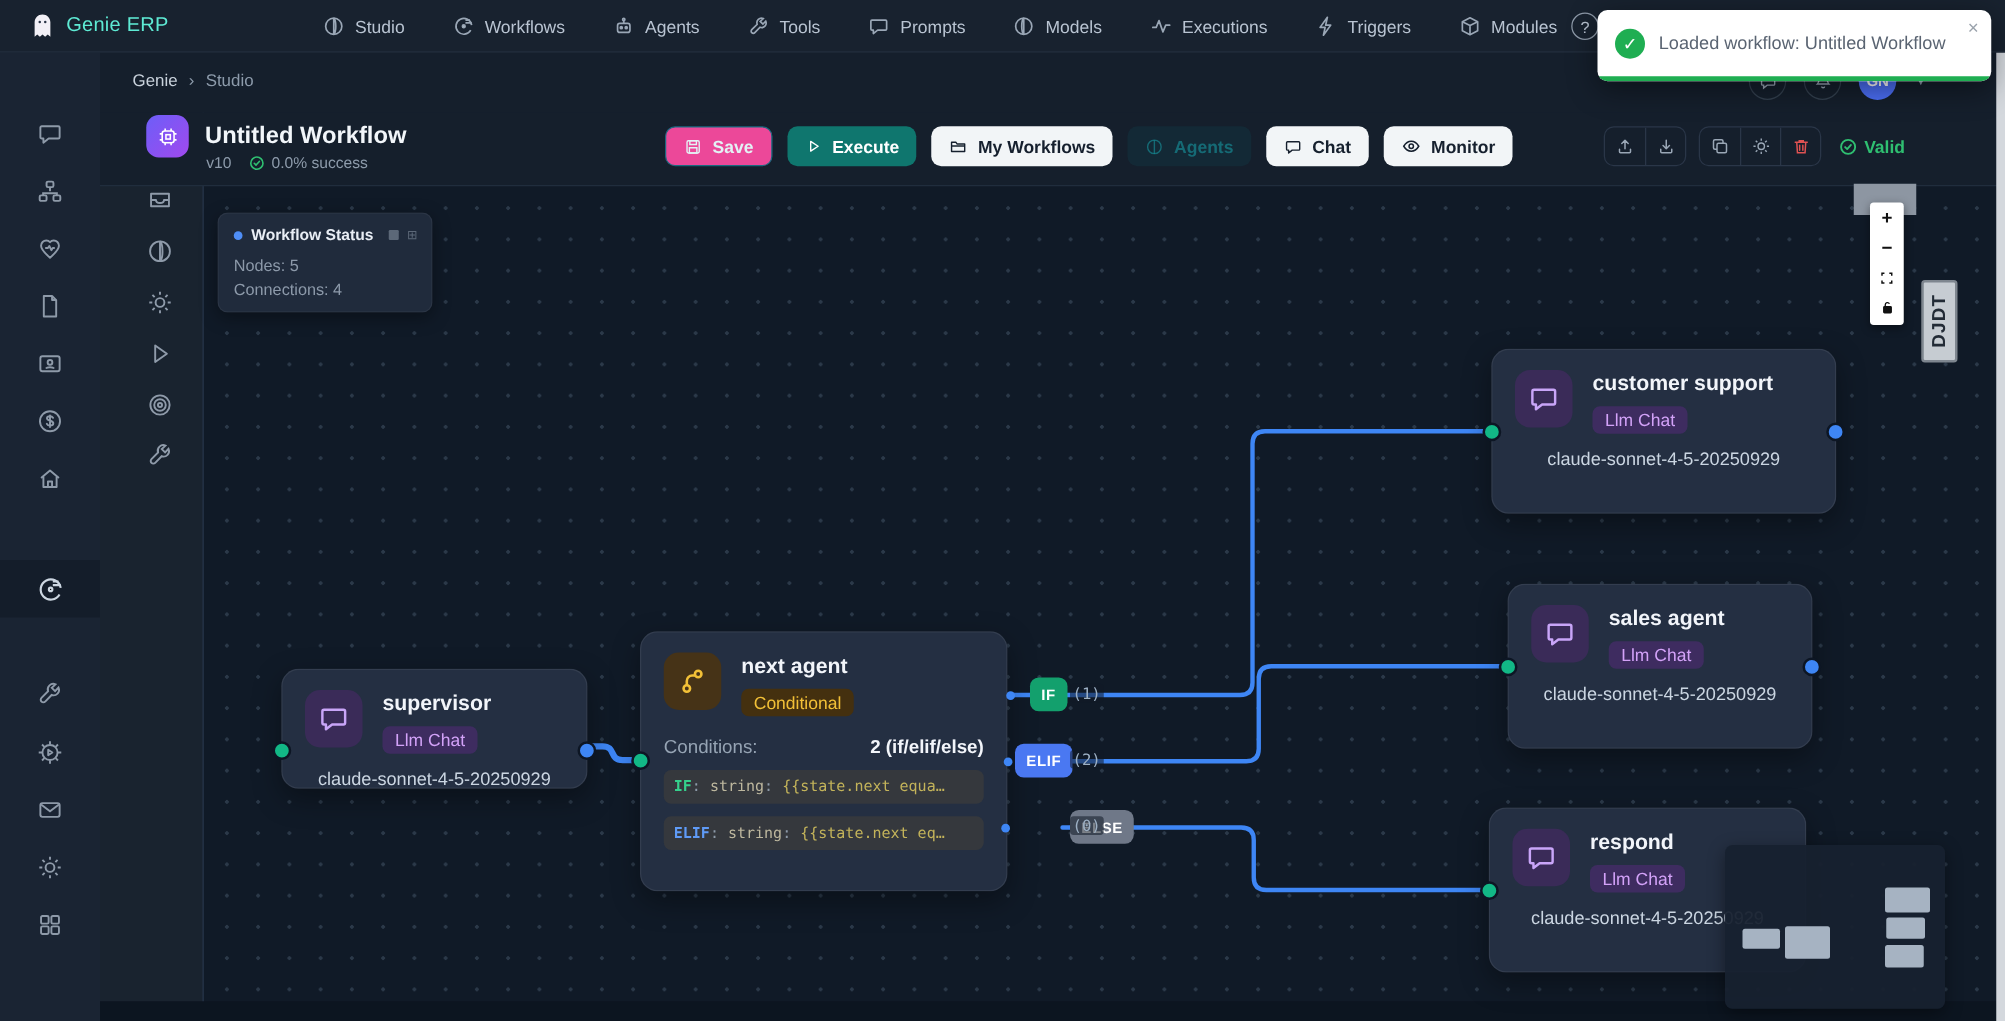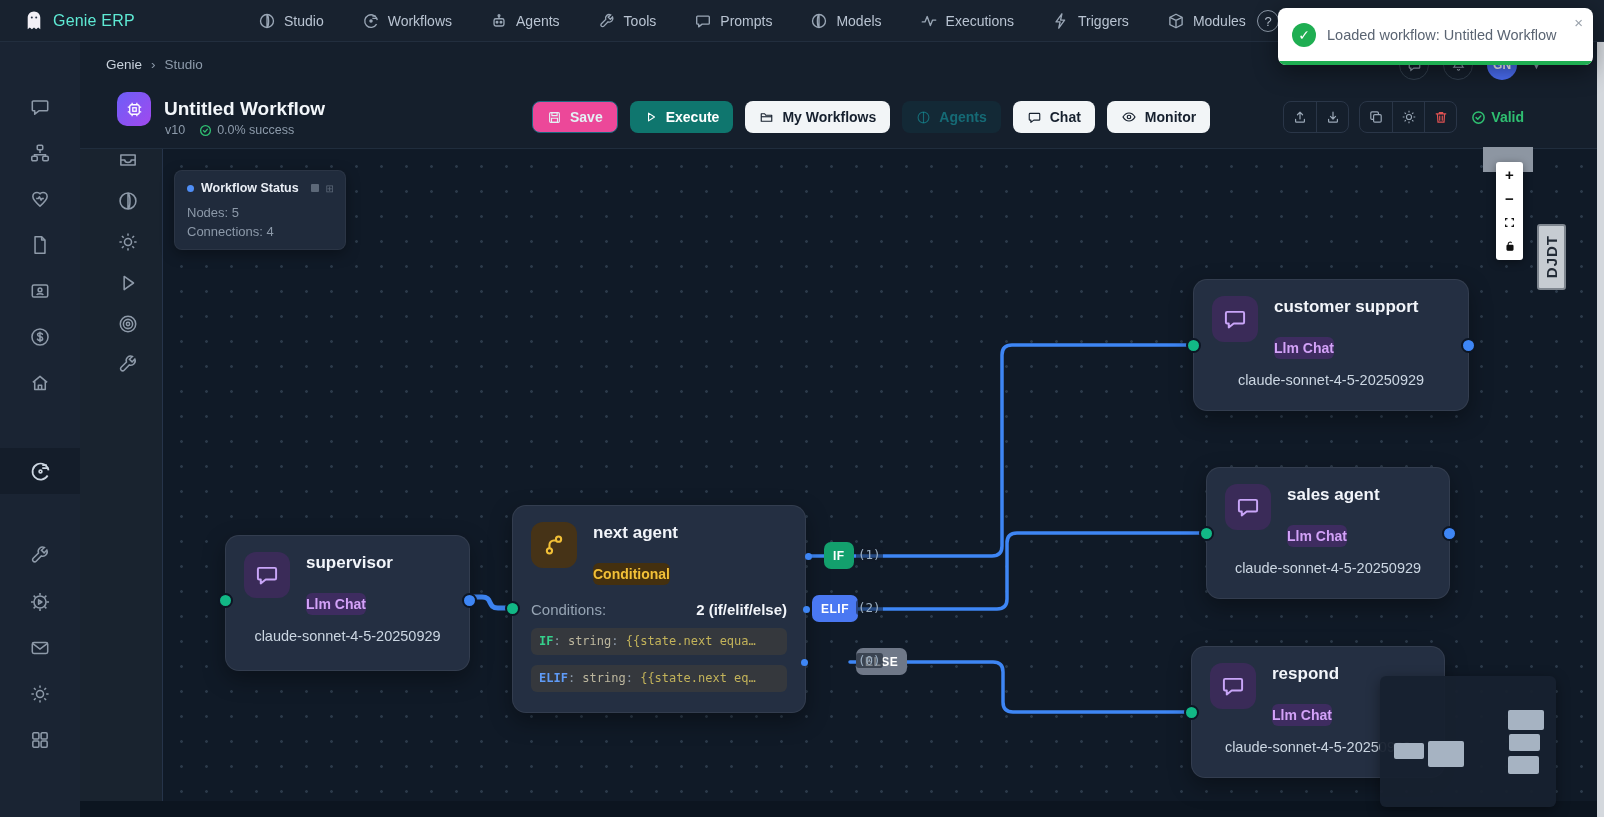--- a/index.html
+++ b/index.html
@@ -86,21 +86,21 @@
 
   
   .node { position:absolute; background:#242f42; border:1px solid rgba(255,255,255,0.07); border-radius:14px;
     z-index:2; box-shadow:0 8px 22px rgba(0,0,0,.35); padding:16px 18px; }
   .node-head { display:flex; align-items:flex-start; }
   .node-icon { width:46px; height:46px; border-radius:12px; display:flex; align-items:center; justify-content:center; flex:none; }
   .icon-purple { background:#3a2b58; }
   .icon-amber { background:#463317; }
   .nh-col { margin-left:16px; padding-top:1px; }
   .node-title { color:#f2f5fa; font-size:17px; font-weight:bold; }
-  .pill { display:inline-block; margin-top:20px; padding:3px 0; border-radius:6px; font-size:14px; font-weight:700; }
+  .pill { display:inline-block; margin-top:8px; padding:3px 10px; border-radius:6px; font-size:14px; font-weight:400; }
   .pill-purple { background:#3e2c60; color:#d3a2f8; }
   .pill-amber { background:#44300f; color:#f2c037; }
   .model { margin-top:13px; text-align:center; color:#cbd6e2; font-size:14.5px; }
   .port { position:absolute; width:15px; height:15px; border-radius:50%; border:2.5px solid #0d1624; z-index:3; }
   .port-green { background:#12b886; }
   .port-blue { background:#3e86f5; }
   .cond-meta { display:flex; justify-content:space-between; align-items:center; margin-top:16px; }
   .cond-label { color:#95a3b3; font-size:15px; }
   .cond-count { color:#f2f5fa; font-size:15px; font-weight:bold; }
   .cond-row { margin-top:10px; height:27px; line-height:27px; background:rgba(140,105,35,0.16); border-radius:6px;
@@ -511,21 +511,21 @@
       <span class="sp-title">Workflow Status</span>
       <span class="sp-mini"></span>
       <span class="sp-grid">⊞</span>
     </div>
     <div class="sp-body">
       <div>Nodes: 5</div>
       <div>Connections: 4</div>
     </div>
   </div>
 
-  <div class="node" style="left:225px; top:535px; width:245px; height:136px;">
+  <div class="node" style="left:225px; top:535px; width:245px; height:96px;">
     <div class="node-head">
       <div class="node-icon icon-purple">
         <svg class="ico" width="26" height="26" viewBox="0 0 20 20" fill="none" stroke="#c9a5f8" stroke-width="1.5" stroke-linejoin="round">
             <path d="M4 4.5h12a1 1 0 0 1 1 1v7a1 1 0 0 1-1 1H9l-3.8 3v-3H4a1 1 0 0 1-1-1v-7a1 1 0 0 1 1-1z"></path>
           </svg>
       </div>
       <div class="nh-col">
         <div class="node-title">supervisor</div>
         <span class="pill pill-purple">Llm Chat</span>
       </div>

